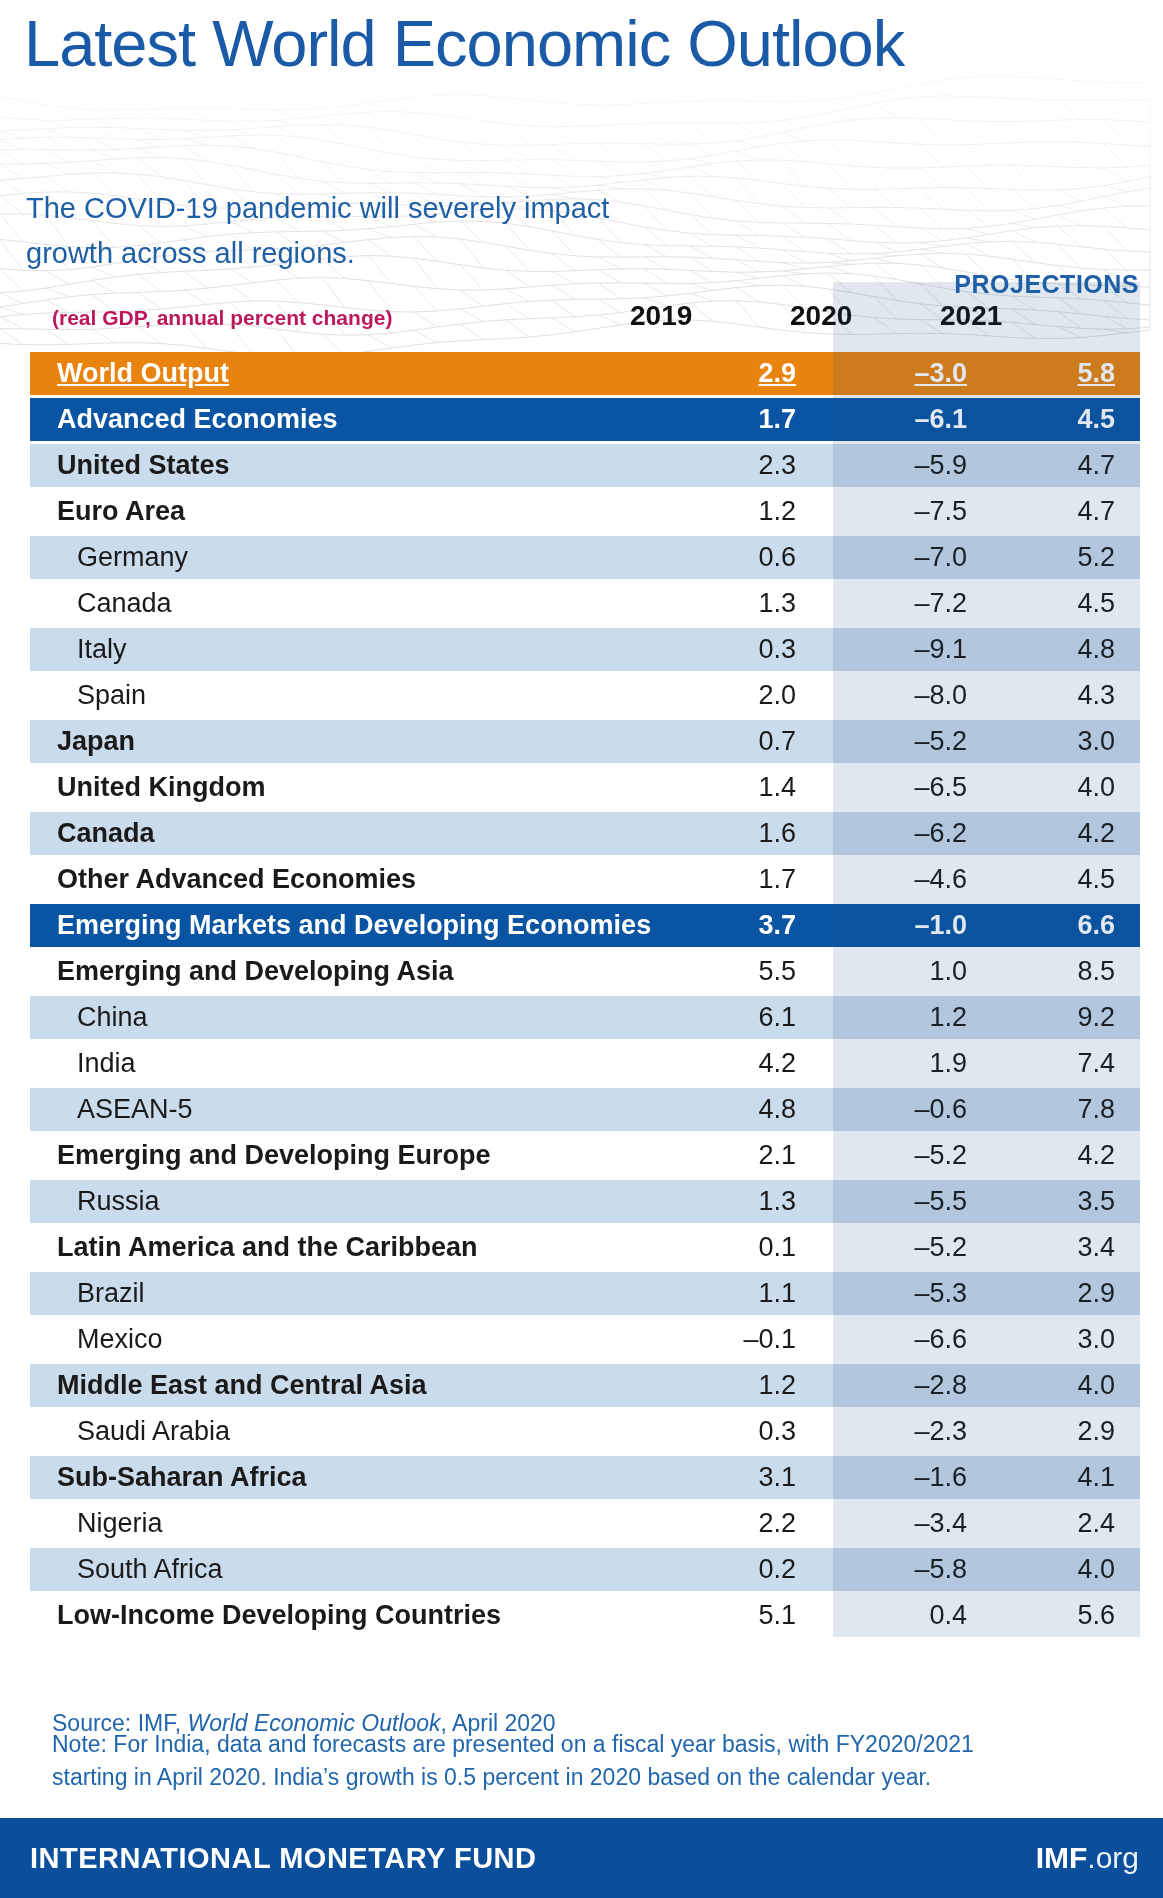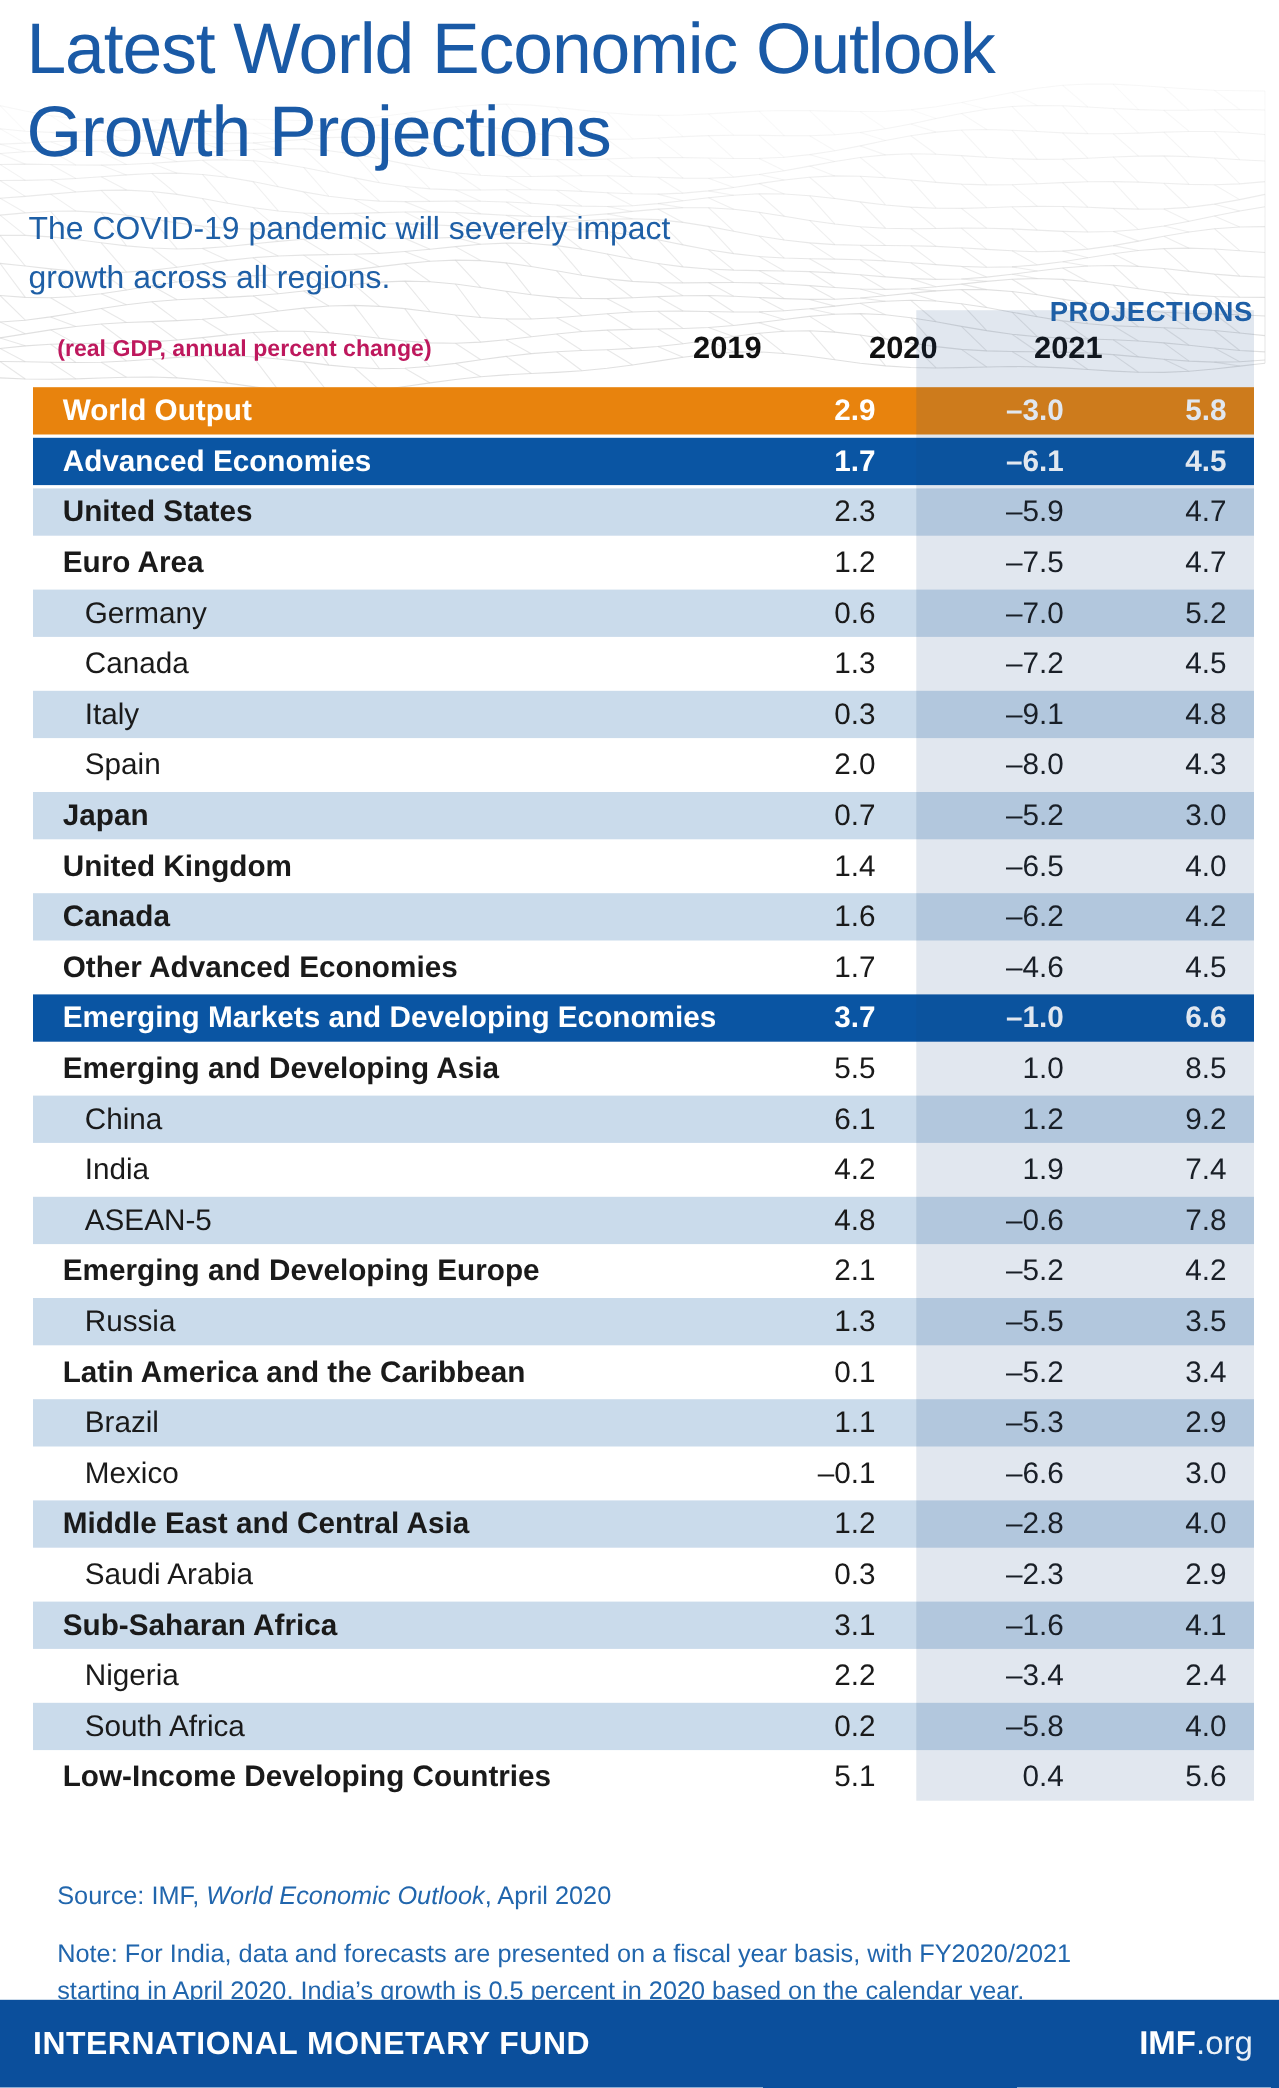--- a/index.html
+++ b/index.html
@@ -20,28 +20,28 @@
   .y1{left:600px;width:166px;}
   .y2{left:760px;width:177px;}
   .y3{left:910px;width:175px;}
   .table{position:absolute;left:30px;top:352px;width:1110px;z-index:2;}
   .row{height:43px;margin-bottom:3px;display:flex;align-items:center;font-size:27px;color:#1a1a1a;}
   .row .lbl{flex:1 1 auto;padding-left:27px;white-space:nowrap;}
   .row .v{flex:0 0 auto;text-align:right;box-sizing:border-box;}
   .row .v1{width:150px;padding-right:66px;}
   .row .v2{width:130px;padding-right:25px;}
   .row .v3{width:148px;padding-right:25px;}
-  .row.world{background:#E8830D;color:#fff;font-weight:bold;}
+  .row.world{background:#E8830D;color:#fff;font-weight:bold;text-decoration:underline;}
   .row.group{background:#0A55A3;color:#fff;font-weight:bold;}
   .row.blue{background:#CADBEB;}
   .row.region .lbl{font-weight:bold;}
   .row.country .lbl{padding-left:47px;}
   .source{position:absolute;left:52px;top:1678px;z-index:3;font-size:23px;color:#2166AD;margin-top:32px;}
   .source .it{font-style:italic;}
-  .note{position:absolute;left:52px;top:1728px;z-index:3;font-size:23px;line-height:33px;color:#2166AD;margin-top:32px;}
+  .note{position:absolute;left:52px;top:1728px;z-index:3;font-size:23px;line-height:33px;color:#2166AD;}
   .footer{position:absolute;left:0;top:1818px;width:1163px;height:80px;background:#0B4F9C;z-index:4;
           color:#fff;display:flex;align-items:center;justify-content:space-between;
           padding:0 24px 0 30px;box-sizing:border-box;}
   .org{font-size:29px;font-weight:bold;letter-spacing:0.5px;}
   .site{font-size:30px;}
   .site .b{font-weight:bold;}
   .site .sfx{font-weight:normal;opacity:0.92;}
 </style>
 </head>
 <body>
@@ -76,21 +76,20 @@
       <path d="M0 239.4L23 270.3 M46 244.4L69 269.6 M92 247.7L115 263.6 M138 245.7L161 256.4 M184 239.8L207 251.8 M230 234.3L253 249.8 M276 231.9L299 247.3 M322 231.1L345 242.4 M368 228.7L391 237.5 M414 224.2L437 236.9 M460 221.0L483 242.2 M506 223.3L529 250.2 M552 230.9L575 255.8 M598 239.5L621 257.2 M644 244.6L667 256.8 M690 246.0L713 258.2 M736 246.9L759 261.4 M782 249.8L805 263.1 M828 253.3L851 260.7 M874 253.6L897 255.8 M920 249.3L943 253.2 M966 243.6L989 256.1 M1012 241.3L1035 262.5 M1058 244.1L1081 268.1 M1104 249.2L1127 270.2 M1150 252.0L1150 270.3 " fill="none" stroke="#d5d5d5" stroke-width="1" opacity="0.51"></path>
       <path d="M0 268.6L23 291.1 M46 270.7L69 284.3 M92 267.1L115 277.0 M138 259.8L161 272.5 M184 253.6L207 270.3 M230 250.6L253 267.0 M276 248.8L299 261.5 M322 245.1L345 256.5 M368 239.7L391 256.2 M414 236.5L437 261.3 M460 239.0L483 267.9 M506 246.2L529 271.4 M552 253.5L575 270.7 M598 256.9L621 268.9 M644 256.9L667 269.3 M690 257.2L713 271.5 M736 259.7L759 272.0 M782 262.7L805 268.9 M828 262.5L851 264.4 M874 258.3L897 263.3 M920 253.9L943 268.0 M966 254.0L989 275.9 M1012 259.1L1035 282.2 M1058 265.7L1081 284.9 M1104 269.6L1127 286.1 M1150 270.3L1150 287.3 " fill="none" stroke="#d5d5d5" stroke-width="1" opacity="0.55"></path>
       <path d="M0 292.7L23 303.5 M46 288.1L69 296.8 M92 280.4L115 293.2 M138 274.3L161 291.5 M184 271.3L207 288.2 M230 269.0L253 282.7 M276 264.5L299 278.2 M322 258.7L345 278.5 M368 255.6L391 283.4 M414 258.2L437 288.7 M460 264.8L483 290.0 M506 270.3L529 287.1 M552 271.5L575 283.7 M598 269.7L621 282.8 M644 268.7L667 283.6 M690 270.4L713 282.5 M736 272.2L759 278.3 M782 270.9L805 273.8 M828 266.5L851 273.7 M874 263.2L897 279.6 M920 265.0L943 288.0 M966 271.9L989 294.3 M1012 279.5L1035 297.1 M1058 283.9L1081 298.9 M1104 285.5L1127 302.7 M1150 287.3L1150 305.1 " fill="none" stroke="#d5d5d5" stroke-width="1" opacity="0.55"></path>
       <path d="M0 307.2L23 314.4 M46 299.9L69 312.4 M92 294.6L115 311.7 M138 292.4L161 309.1 M184 290.2L207 304.4 M230 285.6L253 301.1 M276 280.1L299 302.5 M322 277.6L345 307.5 M368 280.6L391 311.7 M414 286.4L437 311.0 M460 290.0L483 306.2 M506 288.9L529 301.4 M552 285.2L575 299.4 M598 282.9L621 298.7 M644 283.2L667 295.9 M690 283.5L713 290.4 M736 280.7L759 285.7 M782 275.7L805 286.2 M828 273.0L851 292.5 M874 276.1L897 300.6 M920 283.8L943 306.1 M966 291.7L989 308.2 M1012 296.1L1035 310.0 M1058 297.9L1081 313.9 M1104 300.5L1127 318.6 M1150 305.1L1150 319.9 " fill="none" stroke="#d5d5d5" stroke-width="1" opacity="0.55"></path>
       <path d="M0 316.8L23 328.8 M46 313.0L69 329.6 M92 312.1L115 328.2 M138 310.8L161 324.9 M184 306.9L207 323.4 M230 302.3L253 326.3 M276 301.1L299 331.9 M322 304.8L345 335.2 M368 310.0L391 333.0 M414 312.0L437 327.0 M460 308.9L483 321.5 M506 303.6L529 318.7 M552 300.1L575 316.7 M598 299.1L621 312.5 M644 297.7L667 305.9 M690 293.3L713 301.1 M736 287.6L759 301.9 M782 285.1L805 308.1 M828 288.8L851 315.1 M874 296.7L897 319.0 M920 303.8L943 319.8 M966 307.4L989 320.9 M1012 308.9L1035 324.4 M1058 311.7L1081 328.3 M1104 316.4L1127 328.8 M1150 319.9L1150 327.3 " fill="none" stroke="#d5d5d5" stroke-width="1" opacity="0.55"></path>
       <path d="M0 328.6L23 344.5 M46 329.3L69 344.4 M92 329.3L115 342.9 M138 326.6L161 343.5 M184 323.7L207 348.3 M230 324.3L253 354.6 M276 329.0L299 357.5 M322 334.1L345 354.5 M368 334.8L391 348.1 M414 330.3L437 342.5 M460 324.0L483 339.6 M506 319.8L529 337.0 M552 317.9L575 331.8 M598 315.0L621 324.8 M644 309.3L667 320.1 M690 303.0L713 321.3 M736 300.7L759 327.0 M782 304.5L805 332.6 M828 311.8L851 334.5 M874 317.6L897 333.6 M920 319.6L943 333.5 M966 320.1L989 335.9 M1012 322.4L1035 338.4 M1058 326.6L1081 337.5 M1104 329.2L1127 332.8 M1150 327.3L1150 330.2 " fill="none" stroke="#d5d5d5" stroke-width="1" opacity="0.55"></path>
     </svg>
 
   <div class="title">
     <div>Latest World Economic Outlook</div>
-    <div>Growth Projections</div>
   </div>
 
   <div class="subtitle">
     <div>The COVID-19 pandemic will severely impact</div>
     <div>growth across all regions.</div>
   </div>
 
   <div class="projections-label">PROJECTIONS</div>
   <div class="overlay"></div>
 

